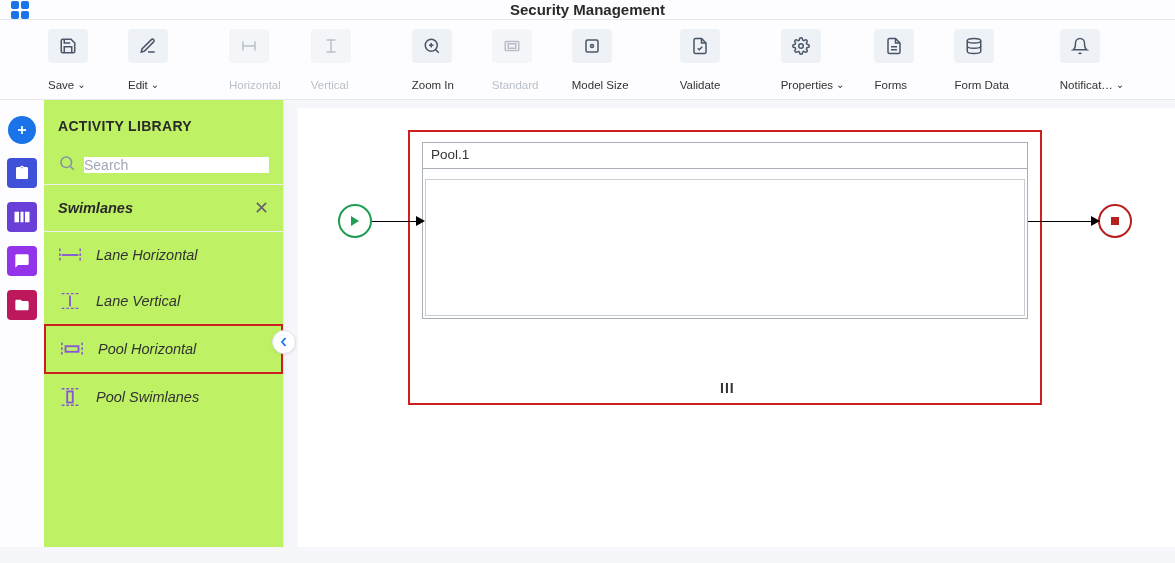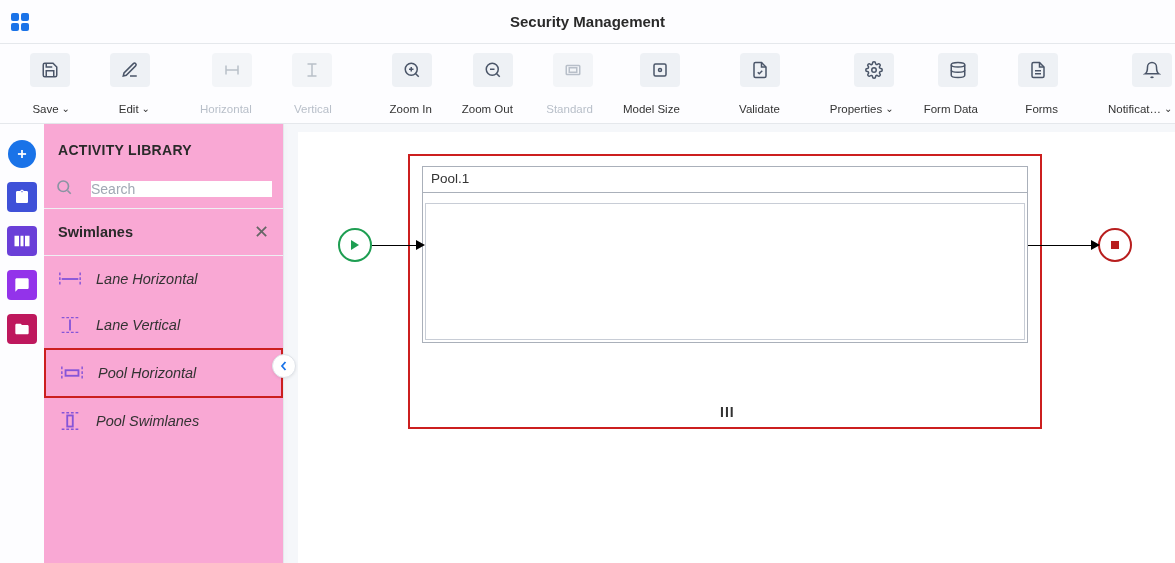--- a/index.html
+++ b/index.html
@@ -11,21 +11,21 @@
 body {
   background: #f5f7fa;
   width: 1175px;
   height: 563px;
   overflow: hidden;
   position: relative;
 }
 
 
 .header {
-  height: 44px;
+  height: 20px;
   display: flex;
   align-items: center;
   border-bottom: 1px solid #e5e8ec;
   background: #fdfdff;
 }
 .app-icon {
   width: 40px;
   display: flex;
   align-items: center;
   justify-content: center;
@@ -54,21 +54,21 @@
 }
 .tool-sep {
   width: 1px;
   height: 40px;
   background: transparent;
   margin: 0 25px;
 }
 .tool-btn {
   display: flex;
   flex-direction: column;
-  align-items: flex-end;
+  align-items: flex-start;
   gap: 16px;
   cursor: pointer;
   color: #4a5568;
   min-width: 50px;
 }
 .tool-btn.disabled { color: #b8bfc9; }
 .tool-icon-box {
   width: 40px;
   height: 34px;
   background: #eef1f5;
@@ -114,56 +114,55 @@
 }
 .iconbar-item.rect {
   border-radius: 4px;
   width: 30px;
   height: 30px;
 }
 
 
 .sidebar {
   width: 240px;
-  background: #f9a8d4;
+  background: #bef264;
   border-right: 1px solid #e5e8ec;
   box-shadow: 2px 0 4px rgba(0,0,0,0.02);
   position: relative;
 }
 .sidebar-title {
   padding: 18px 14px 12px 14px;
   font-size: 14px;
   font-weight: 700;
   color: #2a2a2a;
   letter-spacing: 0.3px;
 }
 .search-row {
   display: flex;
   align-items: center;
   padding: 8px 14px;
-  gap: 18px;
+  gap: 8px;
   border-bottom: 1px solid #eef0f3;
-  justify-content: center;
 }
 .search-input {
   border: none;
   outline: none;
   font-size: 14px;
   color: #333;
   flex: 1;
 }
 .search-input::placeholder { color: #a0a8b4; }
 .category-row {
   display: flex;
   align-items: center;
   justify-content: space-between;
   padding: 12px 14px;
   border-bottom: 1px solid #eef0f3;
 }
-.category-label { font-size: 14.5px; font-weight: 600; color: #2a2a2a; }
+.category-label { font-size: 14.5px; font-weight: 600; color: #2a2a2a; font-style: italic; }
 .close-x { font-size: 18px; color: #666; cursor: pointer; }
 .lib-item {
   display: flex;
   align-items: center;
   padding: 12px 14px;
   gap: 14px;
   cursor: pointer;
   font-size: 14.5px;
   color: #333;
   font-style: italic;
@@ -342,32 +341,20 @@
             <circle cx="11" cy="11" r="8"></circle>
             <line x1="21" y1="21" x2="16.65" y2="16.65"></line>
             <line x1="11" y1="8" x2="11" y2="14"></line>
             <line x1="8" y1="11" x2="14" y2="11"></line>
           </svg>
         </div>
       <div class="tool-label">
           <span>Zoom In</span>
         </div>
     </div>
-    <div class="tool-btn">
-      <div class="tool-icon-box">
-          <svg width="18" height="18" viewBox="0 0 24 24" fill="none" stroke="#4a5568" stroke-width="2">
-            <circle cx="11" cy="11" r="8"></circle>
-            <line x1="21" y1="21" x2="16.65" y2="16.65"></line>
-            <line x1="8" y1="11" x2="14" y2="11"></line>
-          </svg>
-        </div>
-      <div class="tool-label">
-          <span>Zoom Out</span>
-        </div>
-    </div>
     <div class="tool-btn disabled">
       <div class="tool-icon-box">
           <svg width="18" height="18" viewBox="0 0 24 24" fill="none" stroke="#b8bfc9" stroke-width="2">
             <rect x="3" y="6" width="18" height="12" rx="1"></rect>
             <rect x="7" y="9" width="10" height="6"></rect>
           </svg>
         </div>
       <div class="tool-label">
           <span>Standard</span>
         </div>
@@ -404,45 +391,45 @@
     <div class="tool-btn">
       <div class="tool-icon-box">
           <svg width="18" height="18" viewBox="0 0 24 24" fill="none" stroke="#4a5568" stroke-width="2">
             <circle cx="12" cy="12" r="3"></circle>
             <path d="M19.4 15a1.65 1.65 0 0 0 .33 1.82l.06.06a2 2 0 1 1-2.83 2.83l-.06-.06a1.65 1.65 0 0 0-1.82-.33 1.65 1.65 0 0 0-1 1.51V21a2 2 0 0 1-4 0v-.09A1.65 1.65 0 0 0 9 19.4a1.65 1.65 0 0 0-1.82.33l-.06.06a2 2 0 1 1-2.83-2.83l.06-.06a1.65 1.65 0 0 0 .33-1.82 1.65 1.65 0 0 0-1.51-1H3a2 2 0 0 1 0-4h.09A1.65 1.65 0 0 0 4.6 9a1.65 1.65 0 0 0-.33-1.82l-.06-.06a2 2 0 1 1 2.83-2.83l.06.06a1.65 1.65 0 0 0 1.82.33H9a1.65 1.65 0 0 0 1-1.51V3a2 2 0 0 1 4 0v.09a1.65 1.65 0 0 0 1 1.51 1.65 1.65 0 0 0 1.82-.33l.06-.06a2 2 0 1 1 2.83 2.83l-.06.06a1.65 1.65 0 0 0-.33 1.82V9c.7.3 1.17.98 1.51 1H21a2 2 0 0 1 0 4h-.09a1.65 1.65 0 0 0-1.51 1z"></path>
           </svg>
         </div>
       <div class="tool-label">
           <span>Properties</span>
           <span class="chev">⌄</span>
-        </div>
-    </div>
-    <div class="tool-btn">
-      <div class="tool-icon-box">
-          <svg width="18" height="18" viewBox="0 0 24 24" fill="none" stroke="#4a5568" stroke-width="2">
-            <ellipse cx="12" cy="5" rx="9" ry="3"></ellipse>
-            <path d="M21 12c0 1.66-4 3-9 3s-9-1.34-9-3"></path>
-            <path d="M3 5v14c0 1.66 4 3 9 3s9-1.34 9-3V5"></path>
-          </svg>
-        </div>
-      <div class="tool-label">
-          <span>Form Data</span>
         </div>
     </div>
     <div class="tool-btn">
       <div class="tool-icon-box">
           <svg width="18" height="18" viewBox="0 0 24 24" fill="none" stroke="#4a5568" stroke-width="2">
             <path d="M14 2H6a2 2 0 0 0-2 2v16a2 2 0 0 0 2 2h12a2 2 0 0 0 2-2V8z"></path>
             <polyline points="14 2 14 8 20 8"></polyline>
             <line x1="8" y1="13" x2="16" y2="13"></line>
             <line x1="8" y1="17" x2="16" y2="17"></line>
           </svg>
         </div>
       <div class="tool-label">
           <span>Forms</span>
+        </div>
+    </div>
+    <div class="tool-btn">
+      <div class="tool-icon-box">
+          <svg width="18" height="18" viewBox="0 0 24 24" fill="none" stroke="#4a5568" stroke-width="2">
+            <ellipse cx="12" cy="5" rx="9" ry="3"></ellipse>
+            <path d="M21 12c0 1.66-4 3-9 3s-9-1.34-9-3"></path>
+            <path d="M3 5v14c0 1.66 4 3 9 3s9-1.34 9-3V5"></path>
+          </svg>
+        </div>
+      <div class="tool-label">
+          <span>Form Data</span>
         </div>
     </div>
   </div>
   <div class="tool-sep"></div>
   <div class="tool-group">
     <div class="tool-btn">
       <div class="tool-icon-box">
           <svg width="18" height="18" viewBox="0 0 24 24" fill="none" stroke="#4a5568" stroke-width="2">
             <path d="M18 8A6 6 0 0 0 6 8c0 7-3 9-3 9h18s-3-2-3-9"></path>
             <path d="M13.73 21a2 2 0 0 1-3.46 0"></path>

